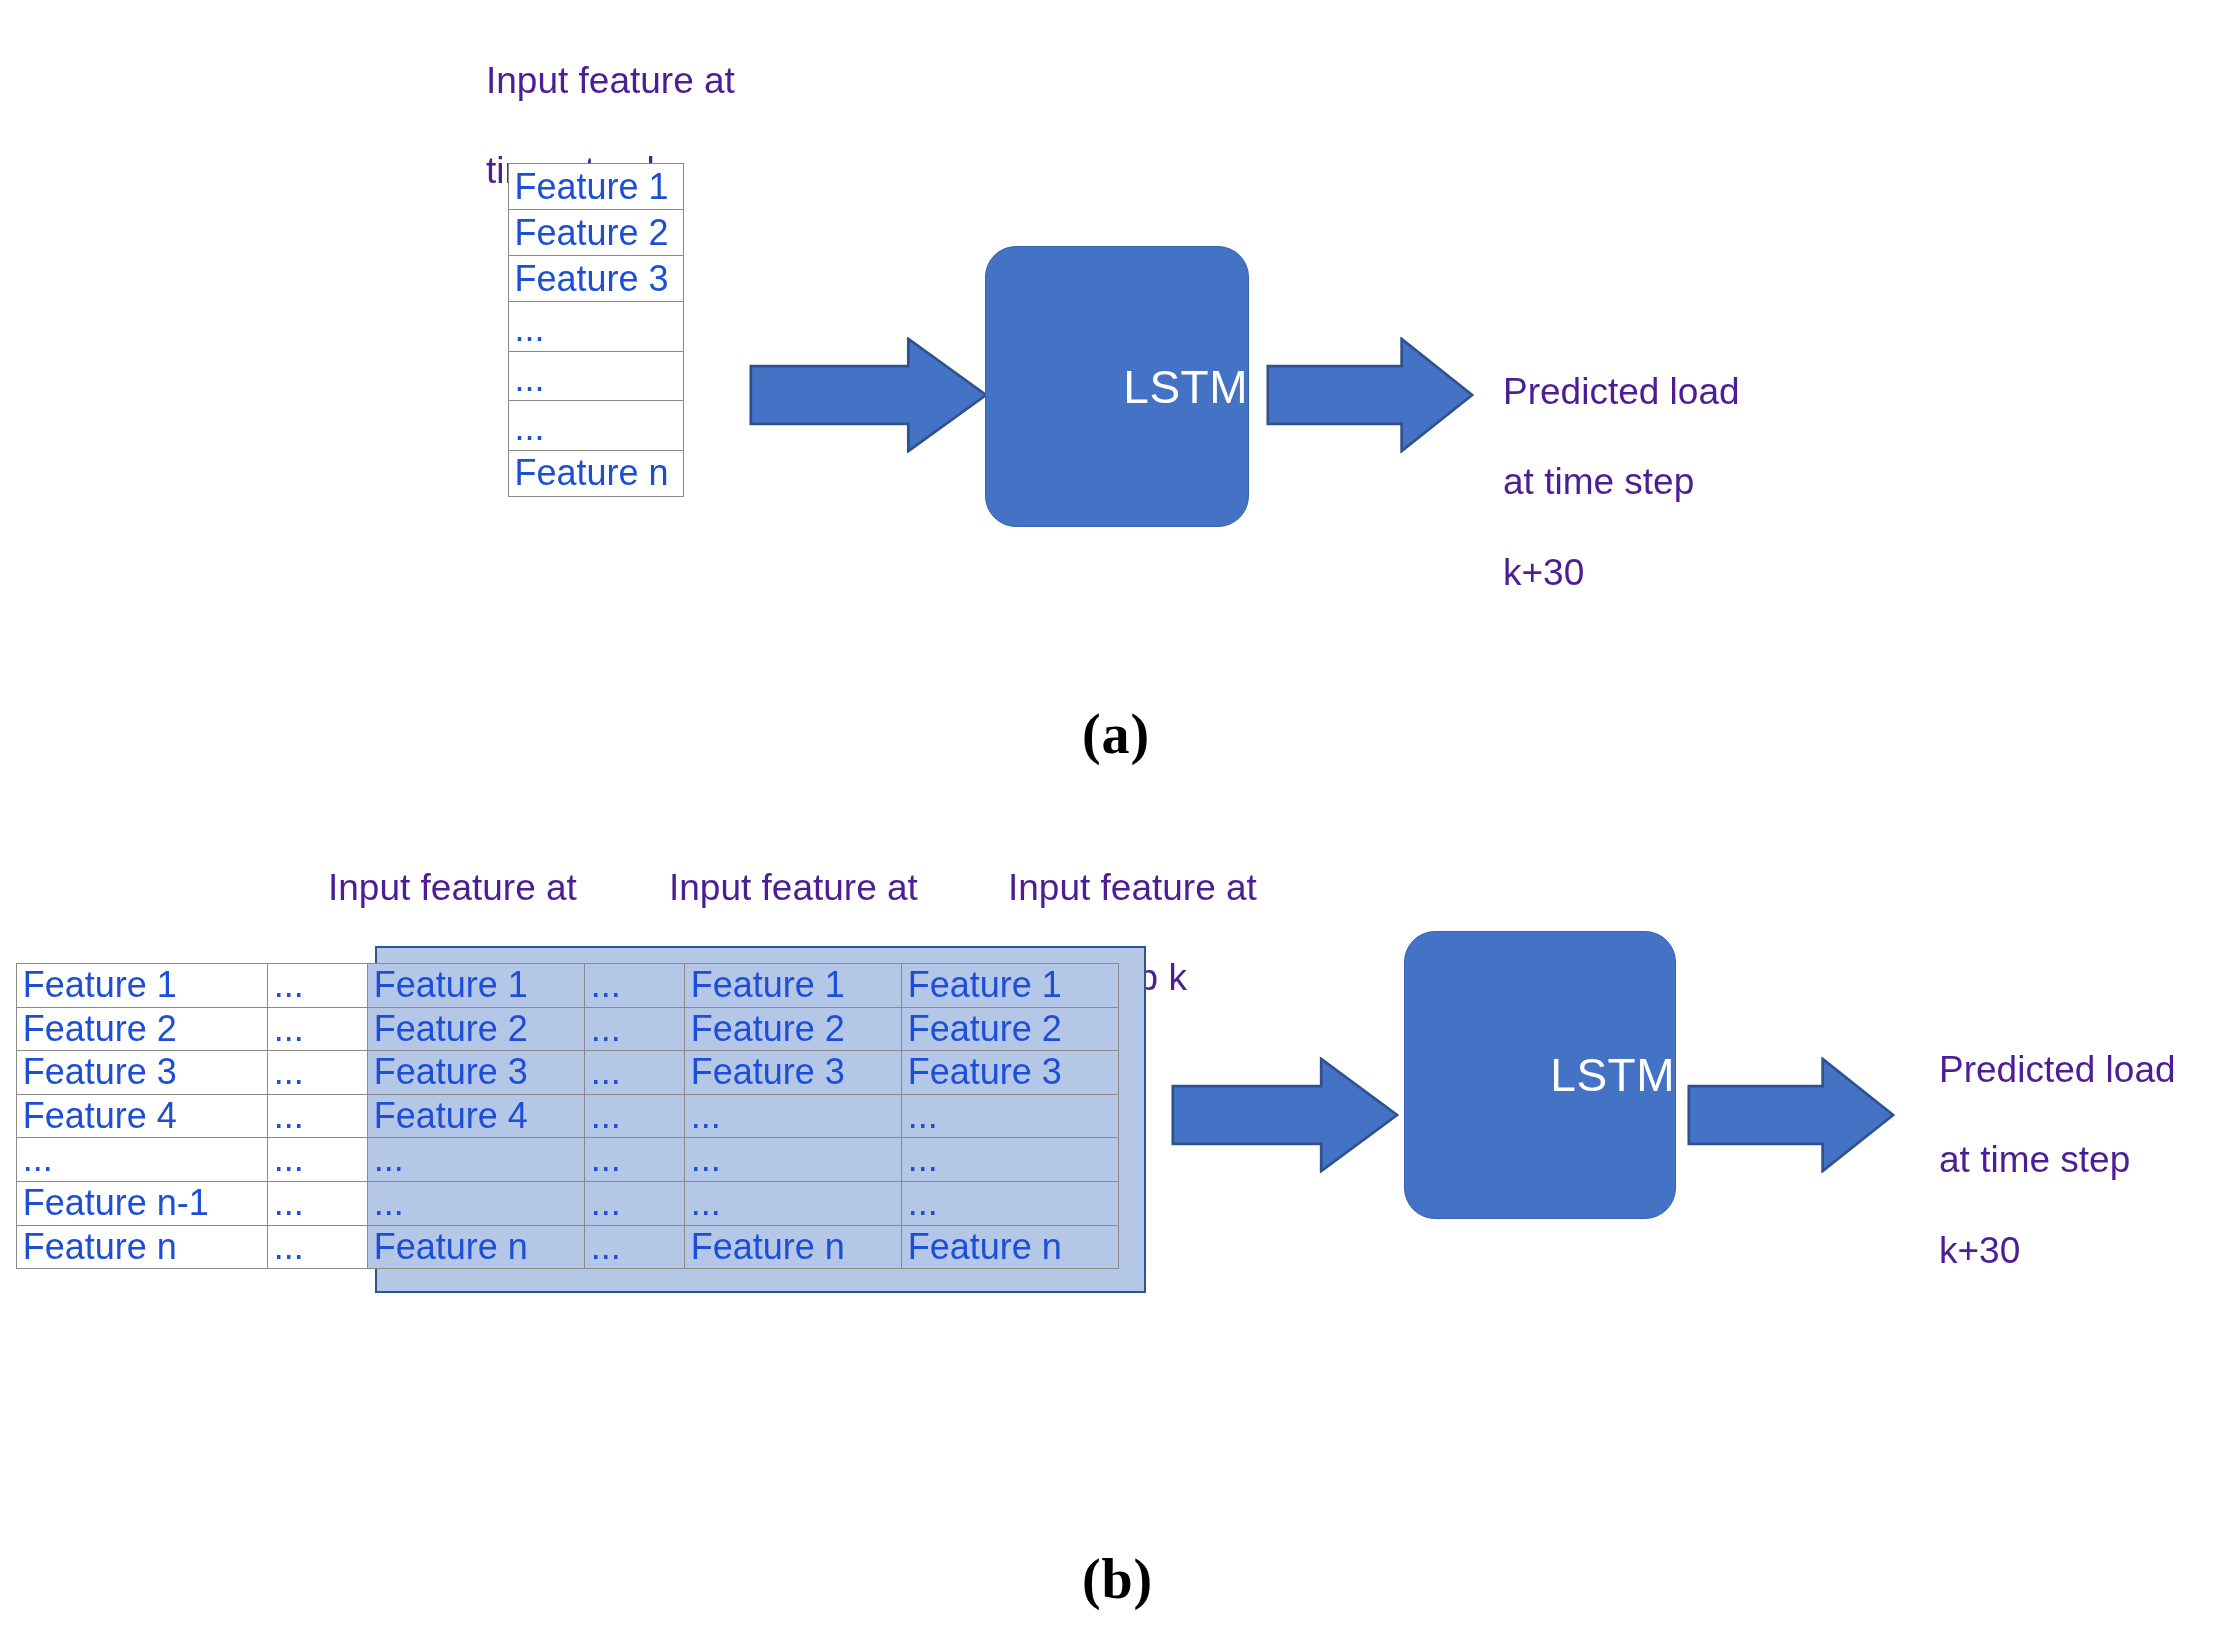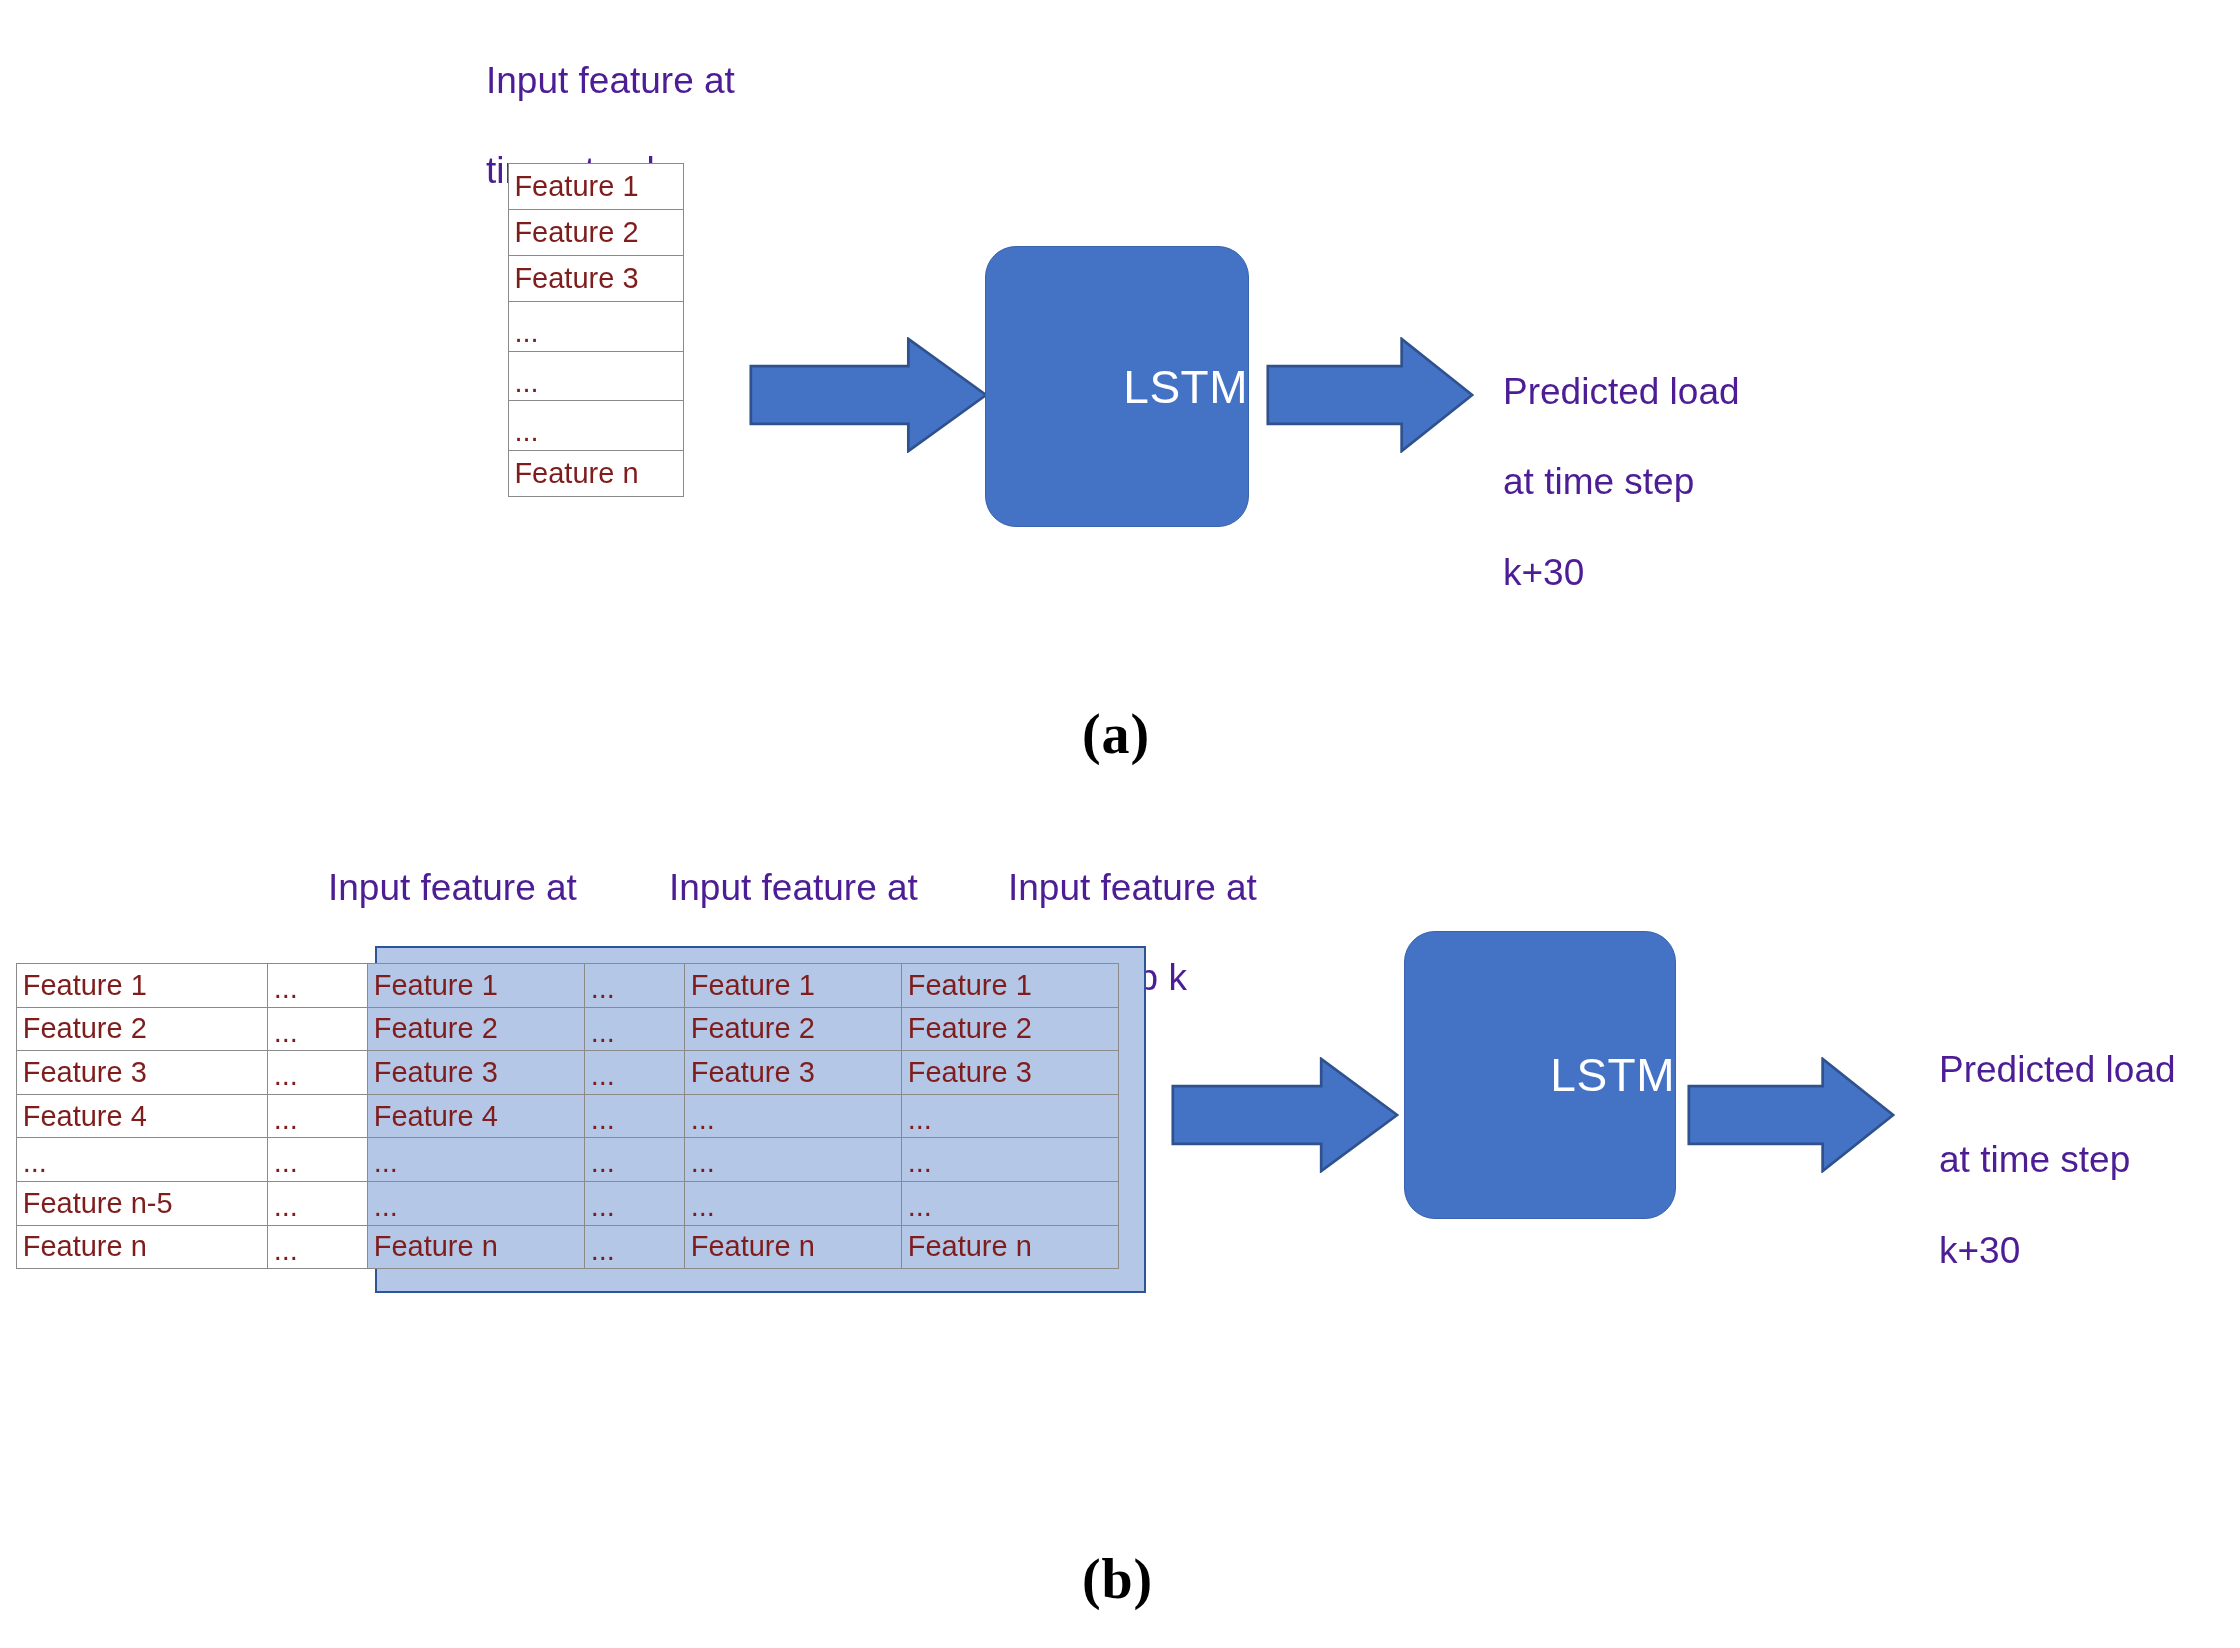--- a/index.html
+++ b/index.html
@@ -32,22 +32,22 @@
     letter-spacing: 0.9px;
   }
 
   
   table.ftable {
     border-collapse: collapse;
     table-layout: fixed;
   }
   table.ftable td {
     border: 1.8px solid #8a8a8a;
-    font-size: 29px;
-    color: #7f1d1d;
+    font-size: 36px;
+    color: #1d4ed8;
     padding: 0 3.6px 0 5.4px;
     vertical-align: bottom;
     line-height: 1.0;
     background: #ffffff;
     height: 45px;
     white-space: nowrap;
     overflow: hidden;
     margin-top: 48px;
   }
   table.ftable td.named { vertical-align: middle; }
@@ -215,21 +215,21 @@
         <tr>
           <td class="dots">...</td>
           <td class="dots">...</td>
           <td class="dots hl">...</td>
           <td class="dots hl">...</td>
           <td class="dots hl">...</td>
           <td class="dots hl">...</td>
         </tr>
 
         <tr>
-          <td class="named">Feature n-5</td>
+          <td class="named">Feature n-1</td>
           <td class="dots">...</td>
           <td class="dots hl">...</td>
           <td class="dots hl">...</td>
           <td class="dots hl">...</td>
           <td class="dots hl">...</td>
         </tr>
 
         <tr>
           <td class="named">Feature n</td>
           <td class="dots">...</td>

